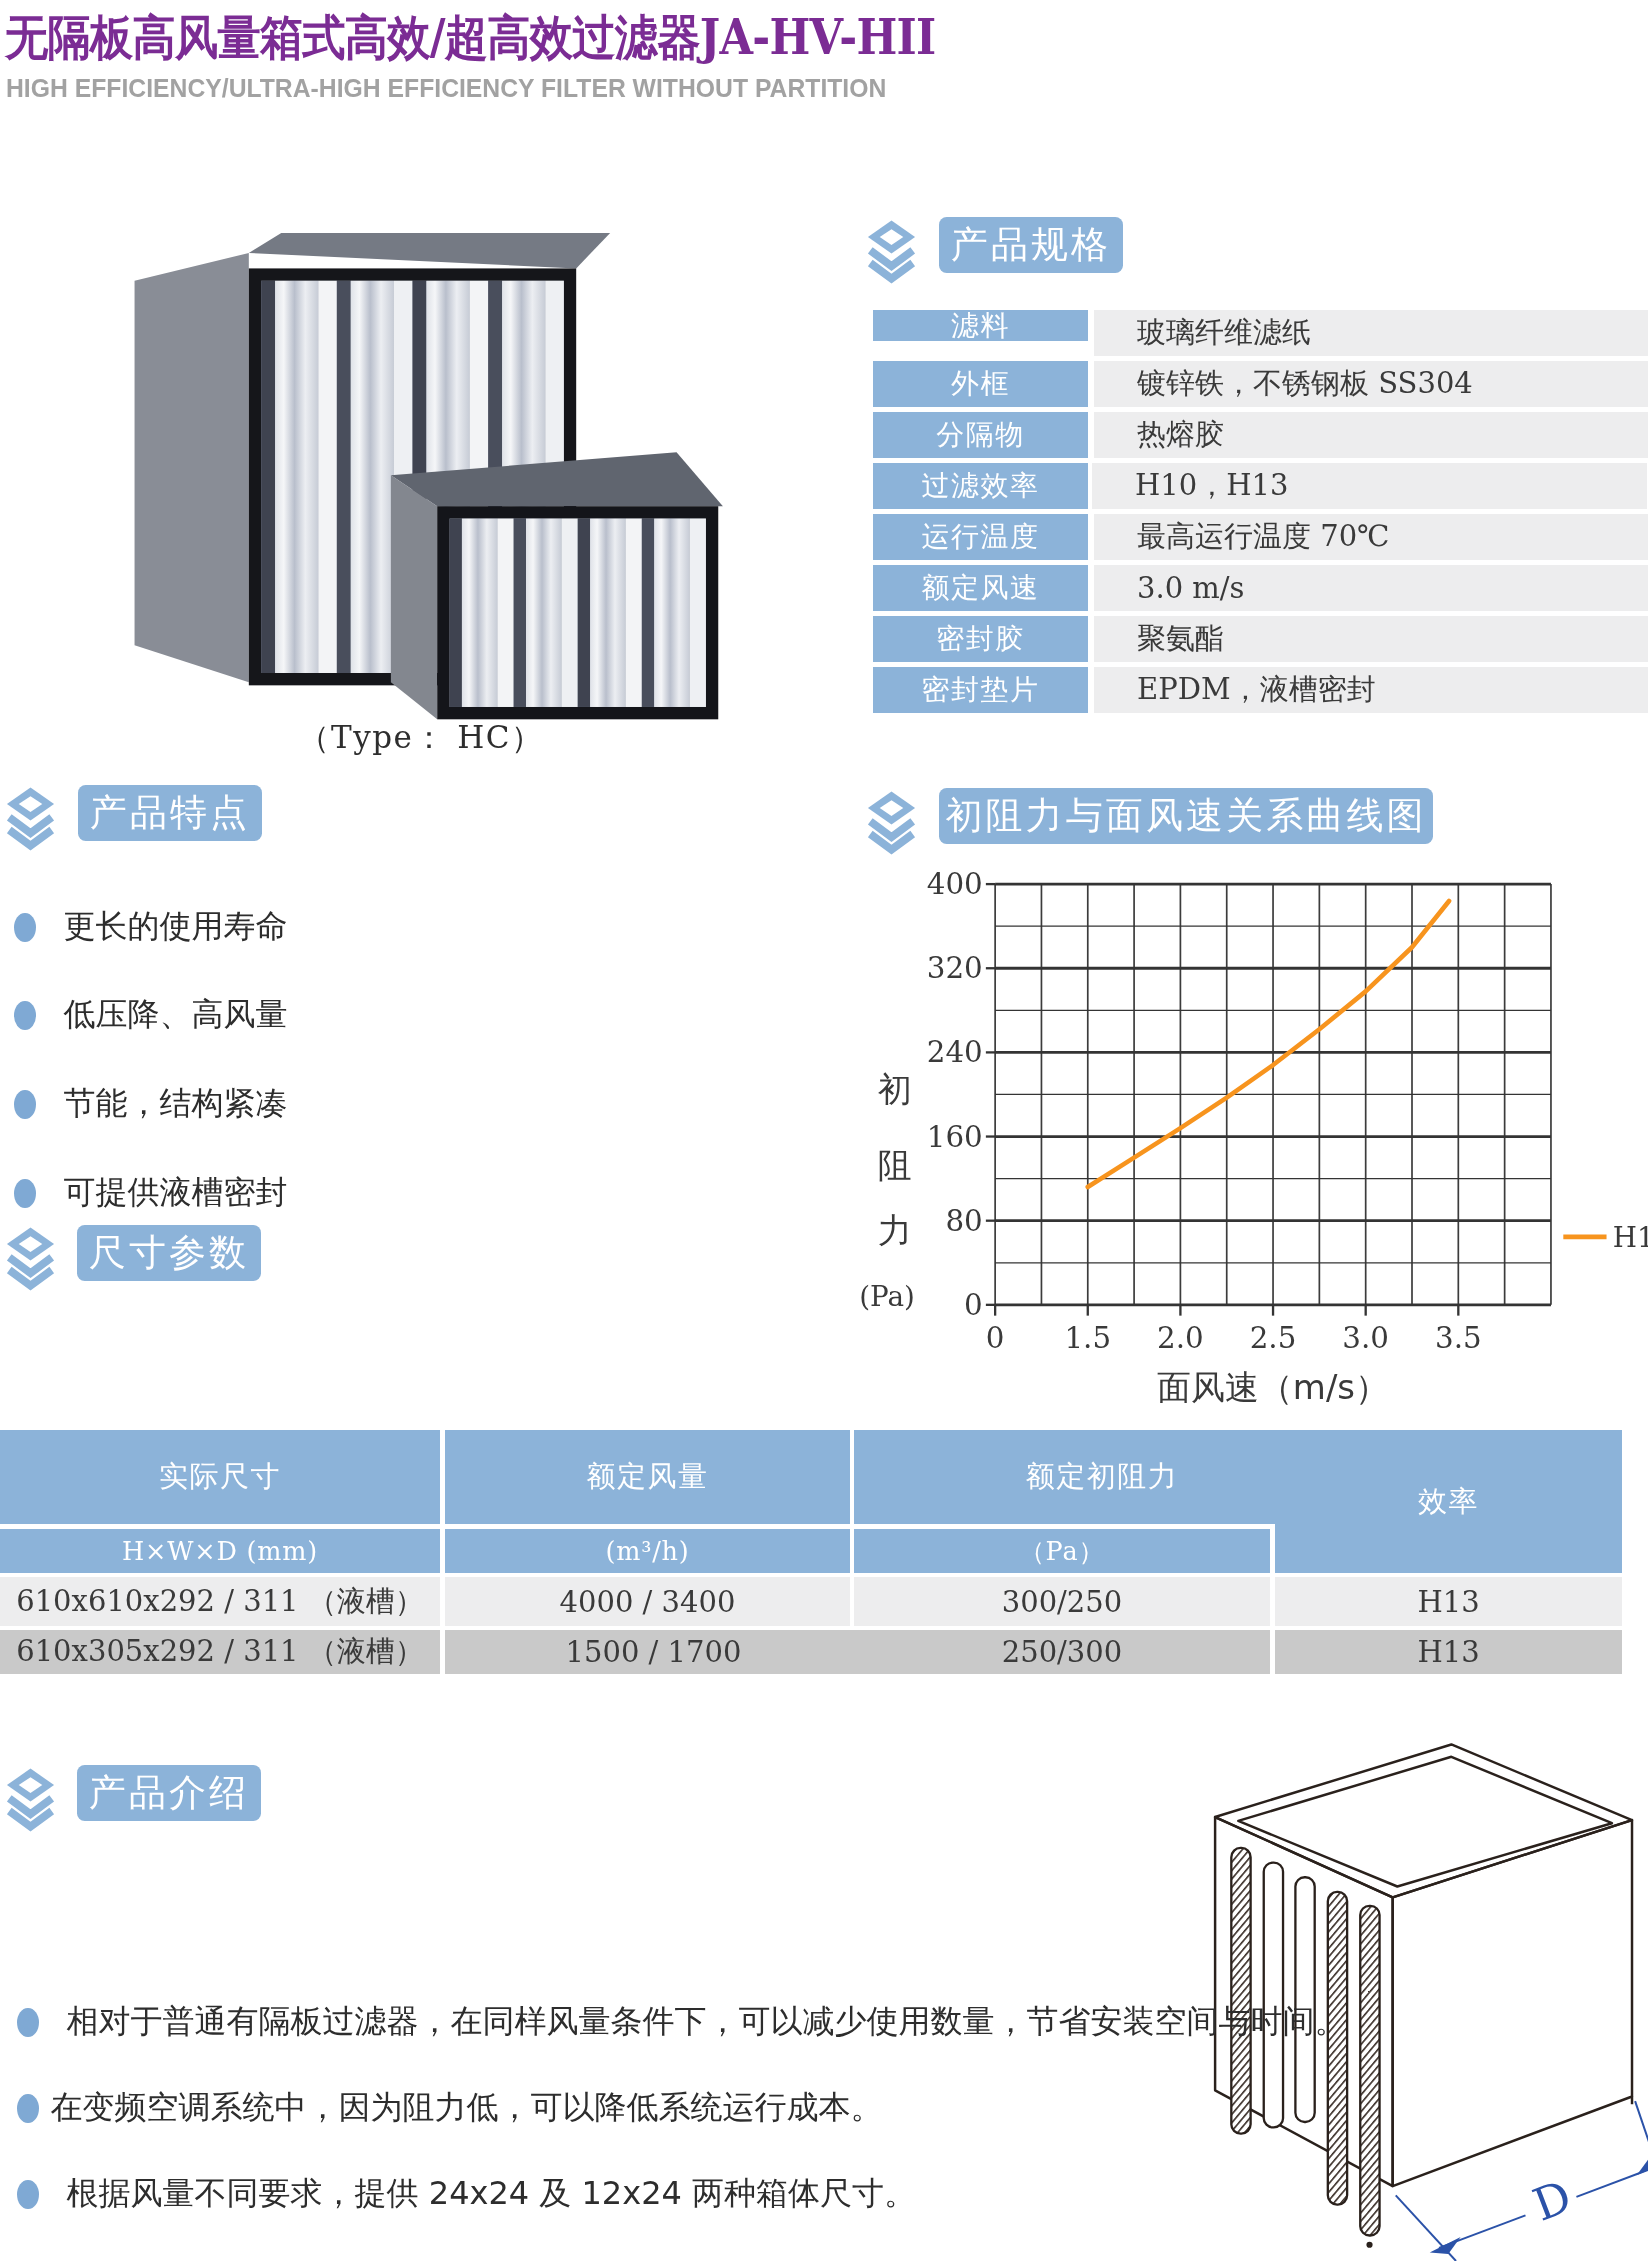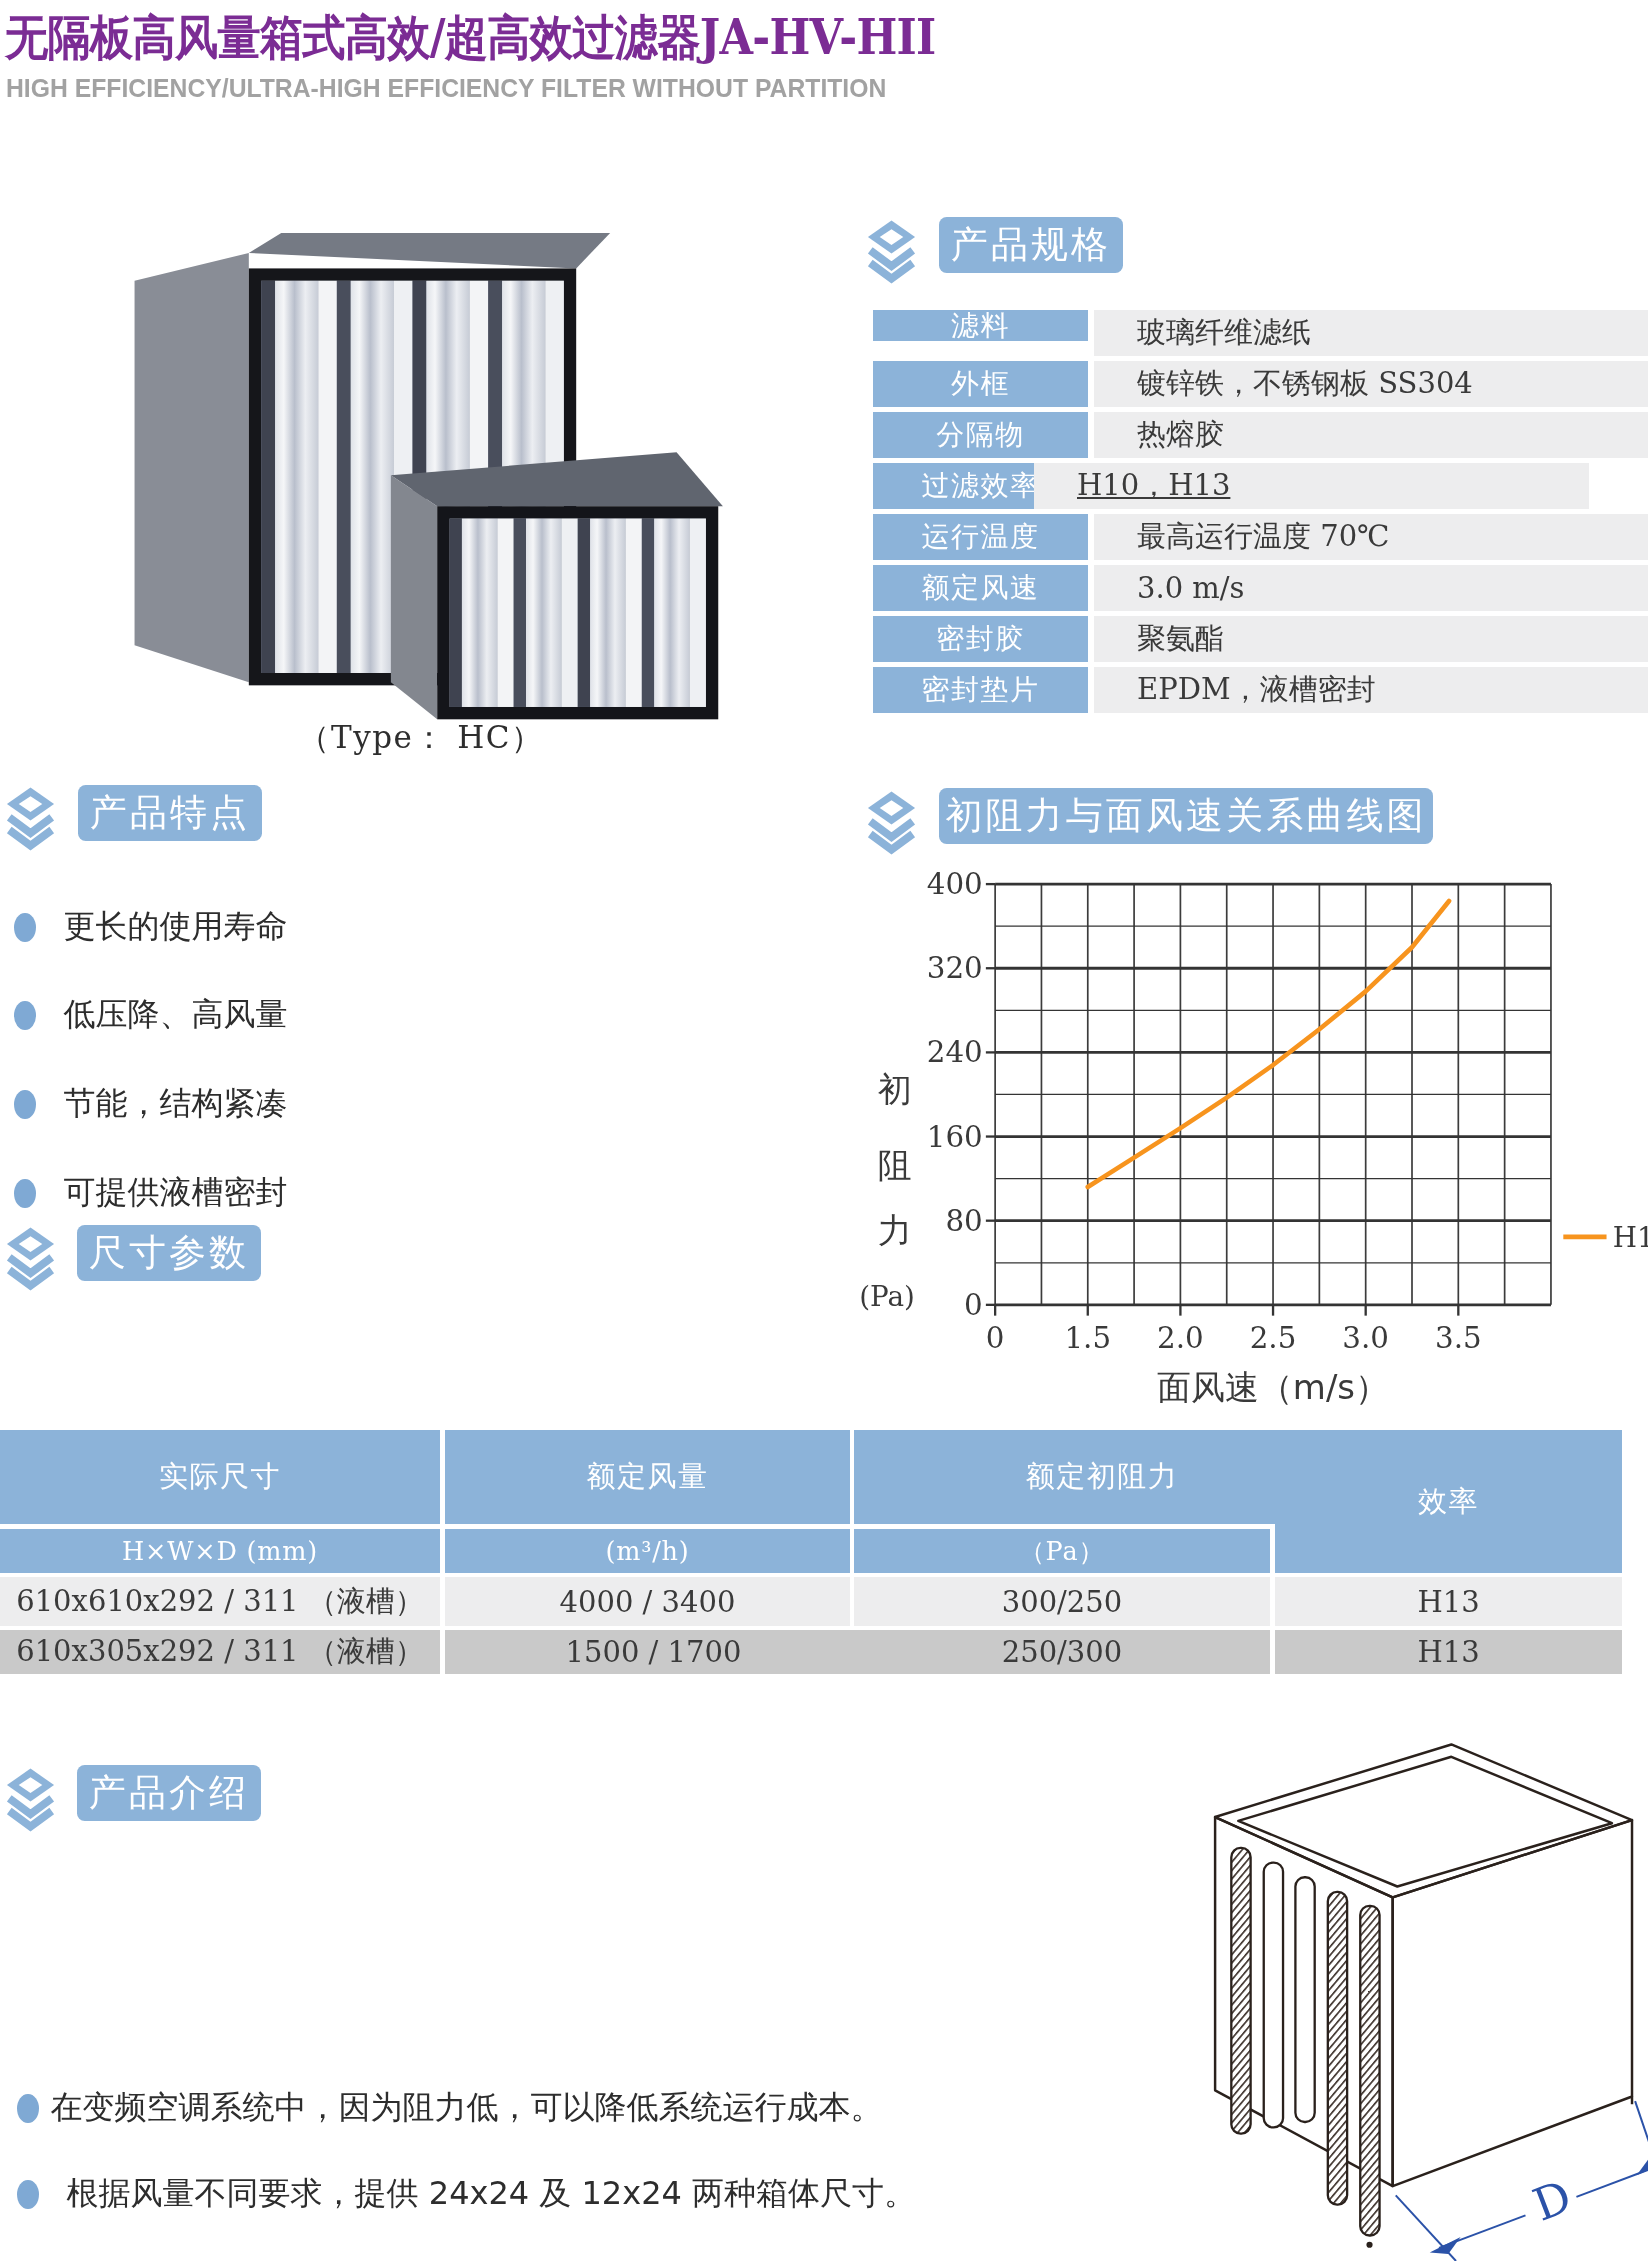--- a/index.html
+++ b/index.html
@@ -217,21 +217,21 @@
     </g>
   </svg>
 
 <div class="abs spec-label" style="left: 873px; top: 310px; width: 215px; height: 31px;">滤料</div>
     <div class="abs spec-value" style="left: 1094px; top: 310px; width: 555px; height: 46px;">玻璃纤维滤纸</div>
     <div class="abs spec-label" style="left: 873px; top: 361px; width: 215px; height: 46px;">外框</div>
     <div class="abs spec-value" style="left: 1094px; top: 361px; width: 555px; height: 46px;">镀锌铁，不锈钢板 SS304</div>
     <div class="abs spec-label" style="left: 873px; top: 412px; width: 215px; height: 46px;">分隔物</div>
     <div class="abs spec-value" style="left: 1094px; top: 412px; width: 555px; height: 46px;">热熔胶</div>
     <div class="abs spec-label" style="left: 873px; top: 463px; width: 215px; height: 46px;">过滤效率</div>
-    <div class="abs spec-value" style="left: 1034px; top: 463px; width: 555px; height: 46px; text-decoration: underline;">H10，H13</div>
+    <div class="abs spec-value" style="left: 1092px; top: 463px; width: 555px; height: 46px;">H10，H13</div>
     <div class="abs spec-label" style="left: 873px; top: 514px; width: 215px; height: 46px;">运行温度</div>
     <div class="abs spec-value" style="left: 1094px; top: 514px; width: 555px; height: 46px;">最高运行温度 70℃</div>
     <div class="abs spec-label" style="left: 873px; top: 565px; width: 215px; height: 46px;">额定风速</div>
     <div class="abs spec-value" style="left: 1094px; top: 565px; width: 555px; height: 46px;">3.0 m/s</div>
     <div class="abs spec-label" style="left: 873px; top: 616px; width: 215px; height: 46px;">密封胶</div>
     <div class="abs spec-value" style="left: 1094px; top: 616px; width: 555px; height: 46px;">聚氨酯</div>
     <div class="abs spec-label" style="left: 873px; top: 667px; width: 215px; height: 46px;">密封垫片</div>
     <div class="abs spec-value" style="left: 1094px; top: 667px; width: 555px; height: 46px;">EPDM，液槽密封</div>
     <div class="abs brow" style="left: 14px; top: 904px; height: 46px;">
       <div class="bullet"></div>
@@ -241,20 +241,24 @@
       <div class="bullet"></div>
       <div class="btext">低压降、高风量</div>
     </div>
     <div class="abs brow" style="left: 14px; top: 1081px; height: 46px;">
       <div class="bullet"></div>
       <div class="btext">节能，结构紧凑</div>
     </div>
     <div class="abs brow" style="left: 14px; top: 1170px; height: 46px;">
       <div class="bullet"></div>
       <div class="btext">可提供液槽密封</div>
+    </div>
+    <div class="abs brow" style="left: 17px; top: 1999px; height: 46px;">
+      <div class="bullet"></div>
+      <div class="btext">相对于普通有隔板过滤器，在同样风量条件下，可以减少使用数量，节省安装空间与时间。</div>
     </div>
     <div class="abs brow" style="left: 17px; top: 2085px; height: 46px; gap: 12px;">
       <div class="bullet"></div>
       <div class="btext">在变频空调系统中，因为阻力低，可以降低系统运行成本。</div>
     </div>
     <div class="abs brow" style="left: 17px; top: 2171px; height: 46px;">
       <div class="bullet"></div>
       <div class="btext">根据风量不同要求，提供 24x24 及 12x24 两种箱体尺寸。</div>
     </div>
     <div class="abs tbl-head" style="left: 0px; top: 1430px; width: 440px; height: 94px;">实际尺寸</div>

